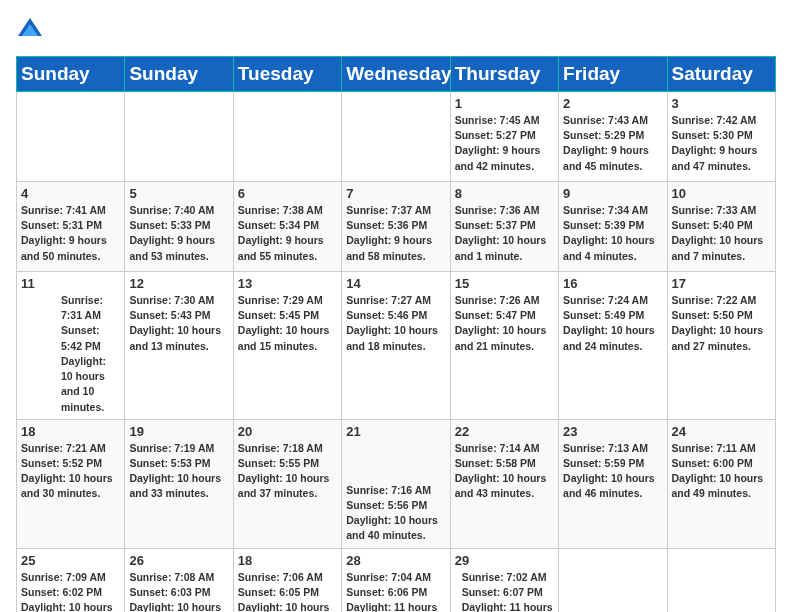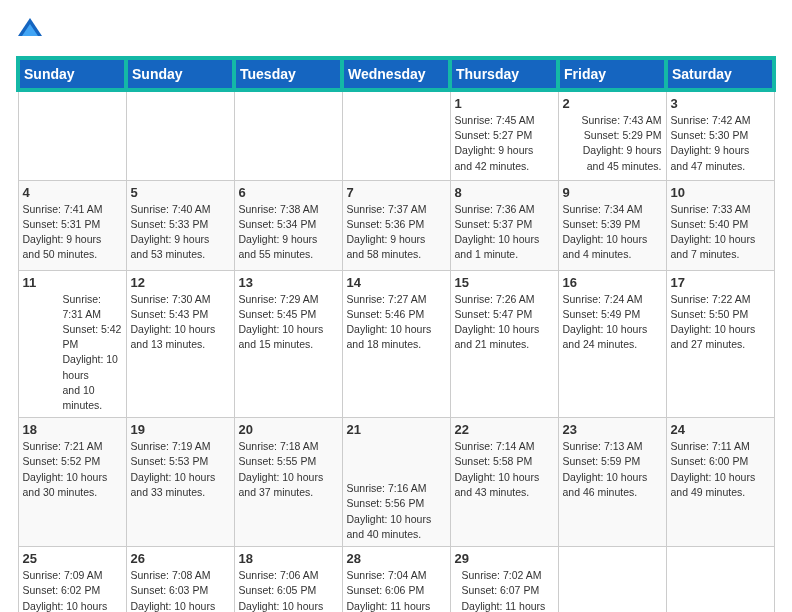--- a/index.html
+++ b/index.html
@@ -46,25 +46,25 @@
       color: #555;
     }
     table {
       width: 100%;
       border-collapse: collapse;
       table-layout: fixed;
     }
     thead tr th {
       background-color: #1565c0;
       color: #fff;
-      font-size: 14px;
+      font-size: 19px;
       font-weight: bold;
       padding: 6px 4px;
       text-align: left;
-      border: 4px solid #14b8a6;
+      border: 1px solid #14b8a6;
     }
     tbody tr td {
       border: 1px solid #ccc;
       vertical-align: top;
       padding: 4px;
       height: 90px;
       font-size: 11px;
       color: #333;
       background: #fff;
     }
@@ -73,20 +73,21 @@
     }
     .day-number {
       font-size: 13px;
       font-weight: bold;
       margin-bottom: 2px;
     }
     .day-info {
       font-size: 10.5px;
       line-height: 1.45;
       color: #333;
+      font-weight: bold;
     }
     .empty { background: #fff !important; }
   </style>
 </head>
 <body>
 
 <div class="header">
   <div class="logo">
     <svg class="logo-icon" viewBox="0 0 28 28">
       <polygon points="14,2 26,20 2,20" fill="#1565c0"></polygon>
@@ -123,21 +124,21 @@
         <td class="empty"></td>
         <td>
           <div class="day-number">1</div>
           <div class="day-info" style="white-space: pre-line;">Sunrise: 7:45 AM
 Sunset: 5:27 PM
 Daylight: 9 hours
 and 42 minutes.</div>
         </td>
         <td>
           <div class="day-number">2</div>
-          <div class="day-info" style="white-space: pre-line; text-align: right;">Sunrise: 7:43 AM
+          <div class="day-info" style="white-space: pre-line;">Sunrise: 7:43 AM
 Sunset: 5:29 PM
 Daylight: 9 hours
 and 45 minutes.</div>
         </td>
         <td>
           <div class="day-number">3</div>
           <div class="day-info" style="white-space: pre-line;">Sunrise: 7:42 AM
 Sunset: 5:30 PM
 Daylight: 9 hours
 and 47 minutes.</div>

